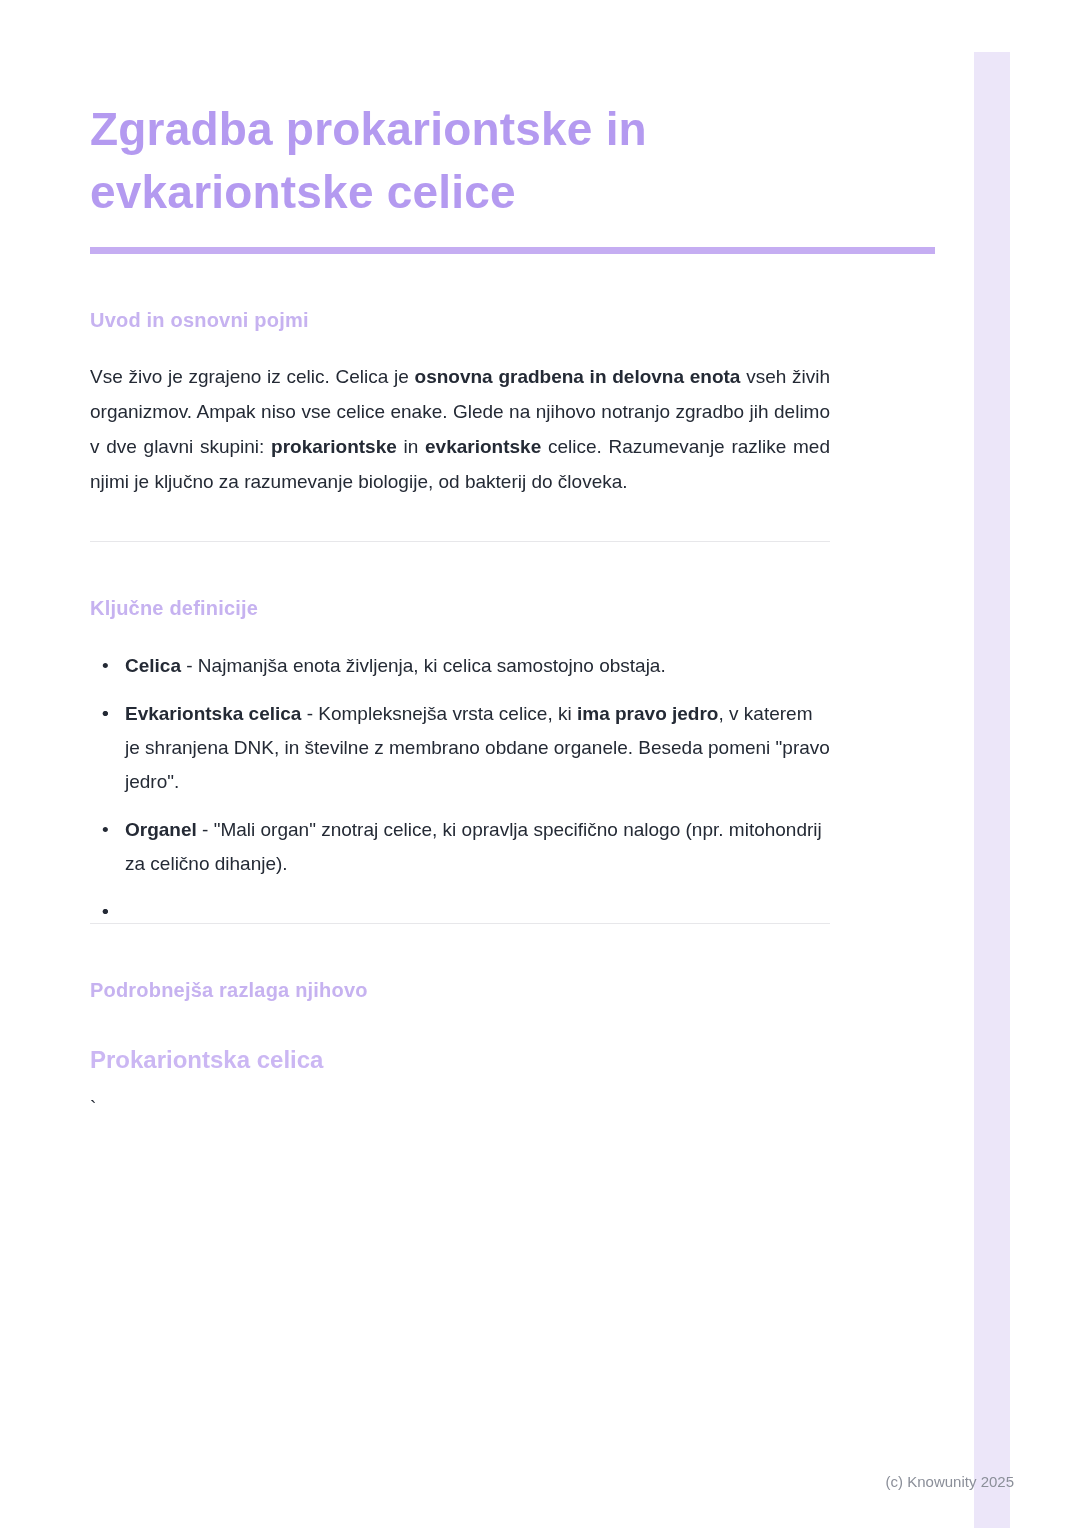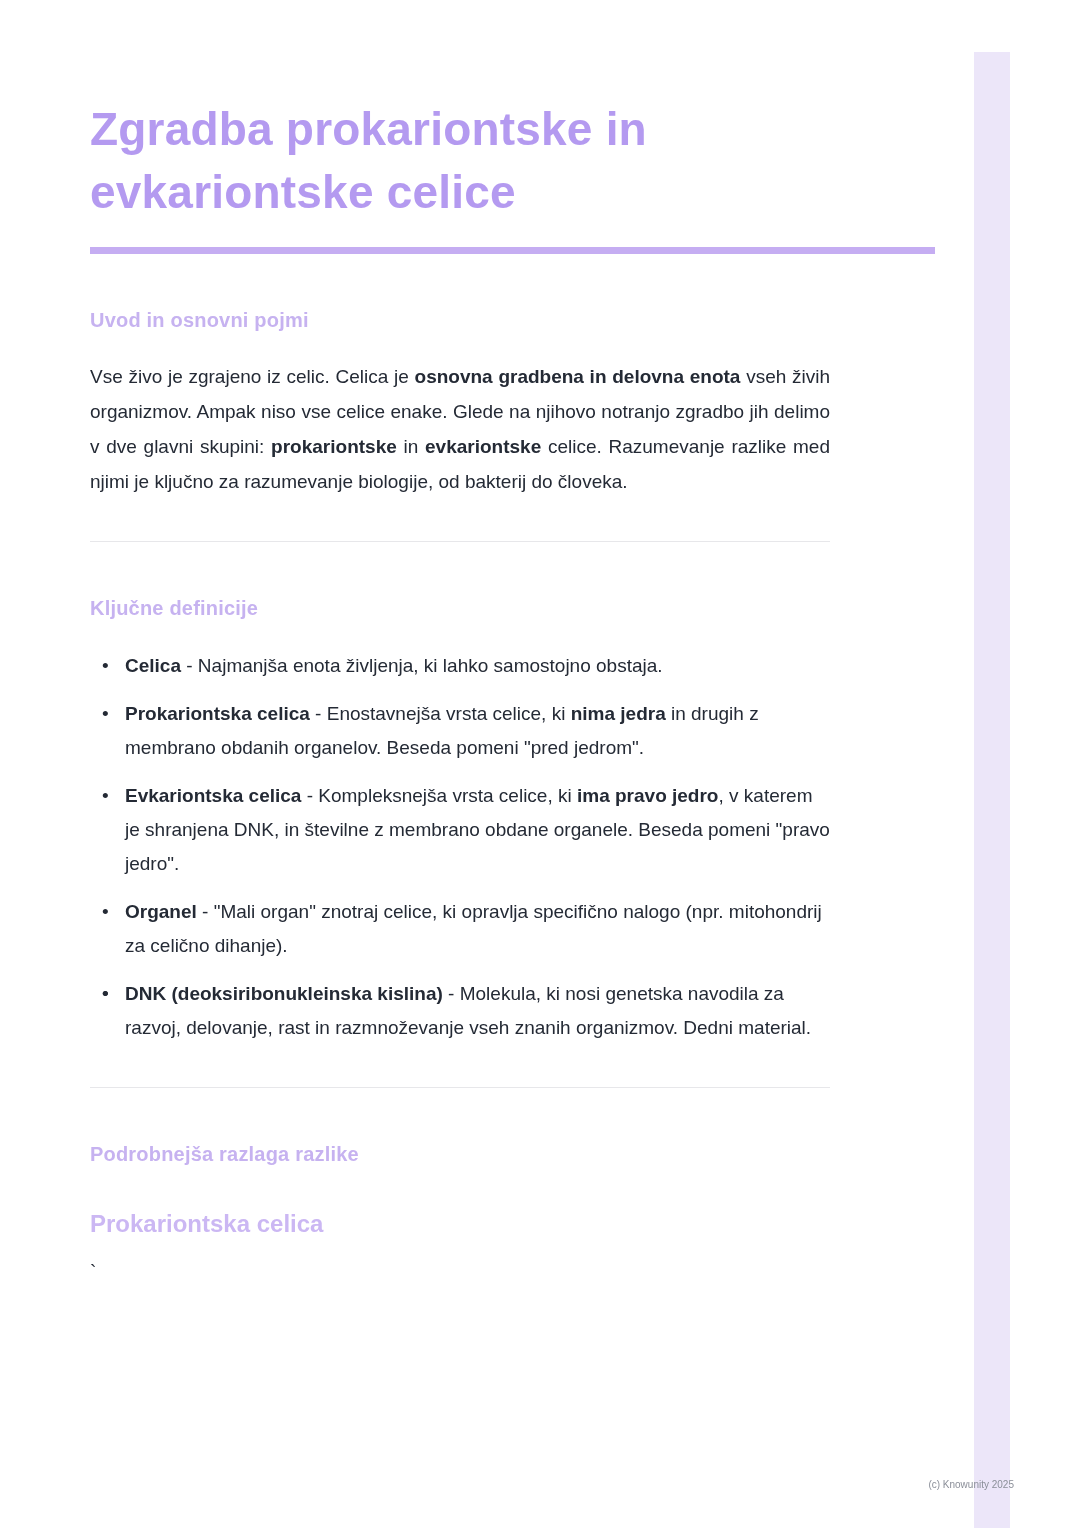--- a/index.html
+++ b/index.html
@@ -100,21 +100,21 @@
   }
   .stray {
     margin: 22px 0 0 0;
     font-size: 19px;
     color: #242a35;
   }
   .copyright {
     position: absolute;
     right: 66px;
     bottom: 38px;
-    font-size: 10px;
+    font-size: 15px;
     color: #8b8f99;
     z-index: 3;
   }
 </style>
 </head>
 <body>
 
 <div class="page">
 
   <div class="side-strip"></div>
@@ -129,46 +129,44 @@
 
     <p class="body-text"><span>Vse živo je zgrajeno iz celic. Celica je </span><strong>osnovna gradbena in delovna enota</strong><span> vseh živih organizmov. Ampak niso vse celice enake. Glede na njihovo notranjo zgradbo jih delimo v dve glavni skupini: </span><strong>prokariontske</strong><span> in </span><strong>evkariontske</strong><span> celice. Razumevanje razlike med njimi je ključno za razumevanje biologije, od bakterij do človeka.</span></p>
 
     <div class="divider"></div>
 
     <h2 class="section-heading">Ključne definicije</h2>
 
     <ul class="def-list">
       <li>
         <span class="bullet">•</span>
-        <span><strong>Celica</strong><span> - Najmanjša enota življenja, ki lahko samostojno obstaja.</span></span>
+        <span><strong>Celica</strong><span> - Najmanjša enota življenja, ki celica samostojno obstaja.</span></span>
       </li>
       <li>
         <span class="bullet">•</span>
-        <span><strong>Prokariontska celica</strong><span> - Enostavnejša vrsta celice, ki </span><strong>nima jedra</strong><span> in drugih z membrano obdanih organelov. Beseda pomeni "pred jedrom".</span></span>
       </li>
       <li>
         <span class="bullet">•</span>
         <span><strong>Evkariontska celica</strong><span> - Kompleksnejša vrsta celice, ki </span><strong>ima pravo jedro</strong><span>, v katerem je shranjena DNK, in številne z membrano obdane organele. Beseda pomeni "pravo jedro".</span></span>
       </li>
       <li>
         <span class="bullet">•</span>
         <span><strong>Organel</strong><span> - "Mali organ" znotraj celice, ki opravlja specifično nalogo (npr. mitohondrij za celično dihanje).</span></span>
       </li>
       <li>
         <span class="bullet">•</span>
       </li>
       <li>
         <span class="bullet">•</span>
-        <span><strong>DNK (deoksiribonukleinska kislina)</strong><span> - Molekula, ki nosi genetska navodila za razvoj, delovanje, rast in razmnoževanje vseh znanih organizmov. Dedni material.</span></span>
       </li>
     </ul>
 
     <div class="divider"></div>
 
-    <h2 class="section-heading">Podrobnejša razlaga razlike</h2>
+    <h2 class="section-heading">Podrobnejša razlaga njihovo</h2>
 
     <h3 class="sub-heading">Prokariontska celica</h3>
 
 
     <p class="stray">`</p>
 
   </div>
 
   <div class="copyright">(c) Knowunity 2025</div>
 

